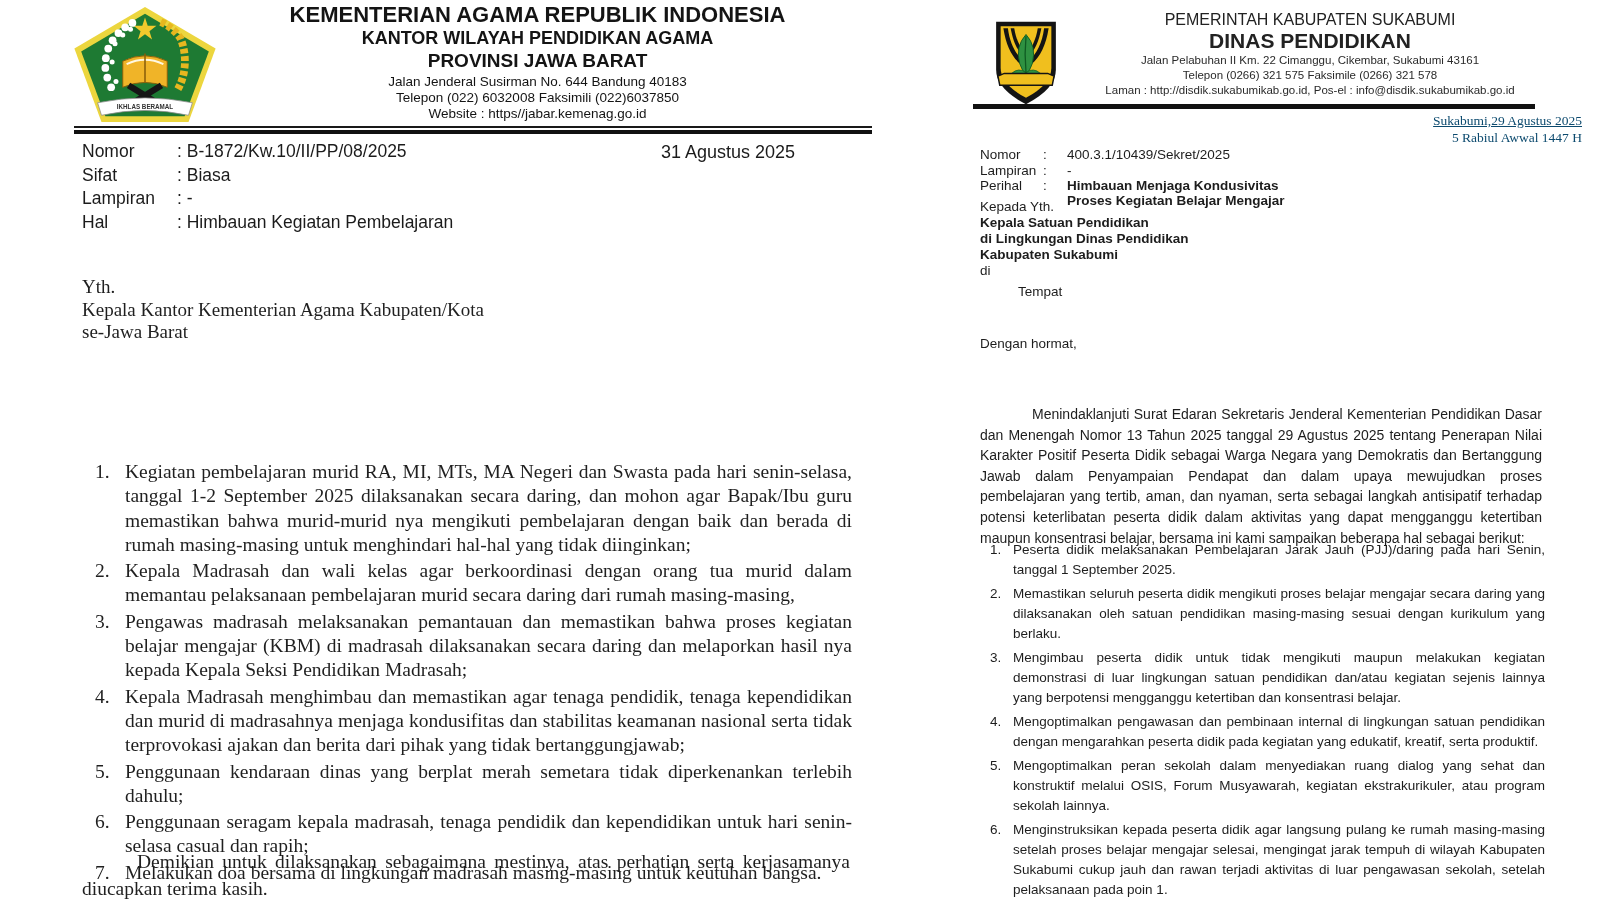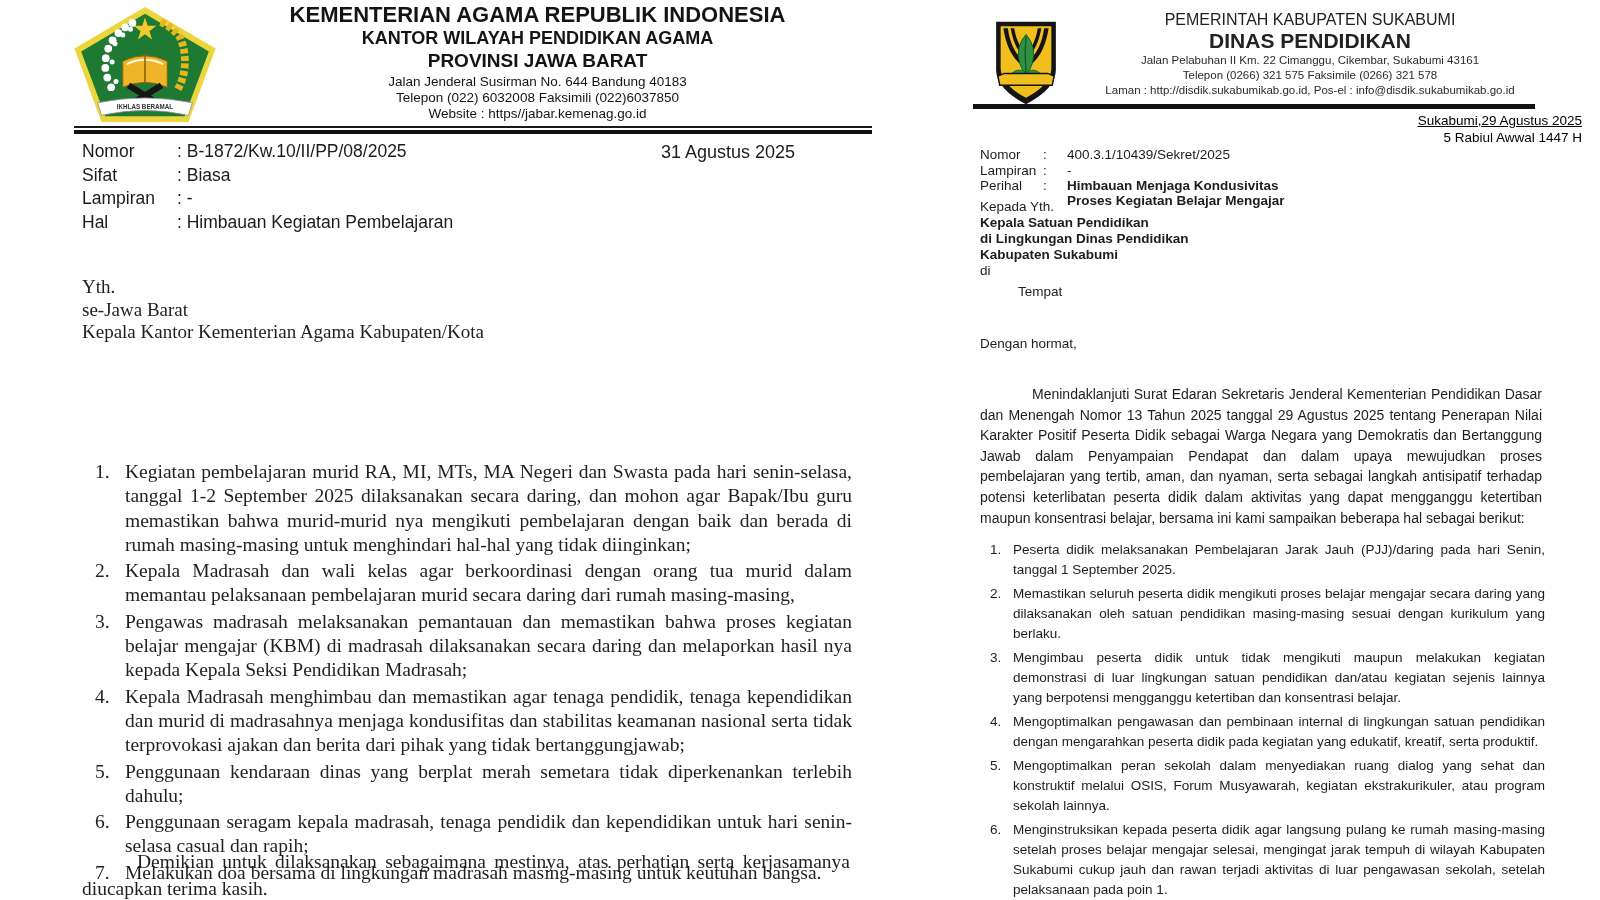--- a/index.html
+++ b/index.html
@@ -39,35 +39,35 @@
   .l-closing{position:absolute;left:82px;top:848px;width:768px;font-size:19.5px;line-height:27px;
              text-align:justify;text-indent:55px;}
 
   
   .r-logo{position:absolute;left:53px;top:20px;width:66px;height:86px;}
   .r-header{position:absolute;left:125px;top:10px;width:490px;text-align:center;color:#222;}
   .r-h1{font-size:16px;line-height:19px;}
   .r-h2{font-size:21px;font-weight:bold;line-height:23px;}
   .r-ad{font-size:11.5px;line-height:14px;margin-top:1px;color:#2a2a2a;}
   .r-rule{position:absolute;left:33px;top:104px;width:562px;height:5px;background:#111;}
-  .r-dates{position:absolute;right:18px;top:112px;text-align:right;font-size:13.5px;line-height:17px;color:#000000;}
+  .r-dates{position:absolute;right:18px;top:112px;text-align:right;font-size:13.5px;line-height:17px;color:#0c4a6e;font-family:Liberation Serif, serif;}
   .r-date1{text-decoration:underline;}
 
   .r-meta{position:absolute;left:40px;top:147px;font-size:13.5px;color:#1d1d1d;}
   .r-meta .row{line-height:15.5px;white-space:nowrap;}
   .r-meta .lab{display:inline-block;width:63px;}
   .r-meta .col{display:inline-block;width:24px;}
   .r-meta .row:nth-child(3) .val{font-weight:bold;}
   .r-perihal2{position:absolute;left:127px;top:193px;font-size:13.5px;font-weight:bold;line-height:15.5px;color:#1d1d1d;}
 
   .r-recipient{position:absolute;left:40px;top:199px;font-size:13.5px;line-height:16px;color:#1d1d1d;}
   .r-recipient .b{font-weight:bold;}
   .r-tempat{margin-left:38px;margin-top:3px;line-height:19px;}
   .r-hormat{position:absolute;left:40px;top:336px;font-size:13.5px;color:#1d1d1d;}
-  .r-opening{position:absolute;left:40px;top:384px;width:562px;font-size:14px;line-height:20.6px;
+  .r-opening{position:absolute;left:40px;top:404px;width:562px;font-size:14px;line-height:20.6px;
              text-align:justify;text-indent:52px;color:#1d1d1d;}
   .r-list{position:absolute;left:50px;top:540px;width:555px;margin:0;padding:0;list-style:none;counter-reset:rnum;}
   .r-list li{position:relative;padding-left:23px;margin:0 0 4px 0;font-size:13.5px;line-height:20px;
              text-align:justify;counter-increment:rnum;color:#1d1d1d;}
   .r-list li::before{content:counter(rnum) ".";position:absolute;left:0;top:0;}
 </style>
 </head>
 <body>
 
 <div class="page" id="page-left">
@@ -135,22 +135,22 @@
       <span class="lab">Lampiran</span><span class="val">: -</span>
     </div>
       <div class="row">
       <span class="lab">Hal</span><span class="val">: Himbauan Kegiatan Pembelajaran</span>
     </div>
     </div>
   <div class="l-date">31 Agustus 2025</div>
 
   <div class="l-recipient l-serif">
       <div>Yth.</div>
+      <div>Kepala Kantor Kementerian Agama Kabupaten/Kota</div>
       <div>se-Jawa Barat</div>
-      <div>Kepala Kantor Kementerian Agama Kabupaten/Kota</div>
     </div>
 
 
   <ol class="l-list l-serif">
       <li>Kegiatan pembelajaran murid RA, MI, MTs, MA Negeri dan Swasta pada hari senin-selasa, tanggal 1-2 September 2025 dilaksanakan secara daring, dan mohon agar Bapak/Ibu guru memastikan bahwa murid-murid nya mengikuti pembelajaran dengan baik dan berada di rumah masing-masing untuk menghindari hal-hal yang tidak diinginkan;</li>
       <li>Kepala Madrasah dan wali kelas agar berkoordinasi dengan orang tua murid dalam memantau pelaksanaan pembelajaran murid secara daring dari rumah masing-masing,</li>
       <li>Pengawas madrasah melaksanakan pemantauan dan memastikan bahwa proses kegiatan belajar mengajar (KBM) di madrasah dilaksanakan secara daring dan melaporkan hasil nya kepada Kepala Seksi Pendidikan Madrasah;</li>
       <li>Kepala Madrasah menghimbau dan memastikan agar tenaga pendidik, tenaga kependidikan dan murid di madrasahnya menjaga kondusifitas dan stabilitas keamanan nasional serta tidak terprovokasi ajakan dan berita dari pihak yang tidak bertanggungjawab;</li>
       <li>Penggunaan kendaraan dinas yang berplat merah semetara tidak diperkenankan terlebih dahulu;</li>
       <li>Penggunaan seragam kepala madrasah, tenaga pendidik dan kependidikan untuk hari senin-selasa casual dan rapih;</li>

